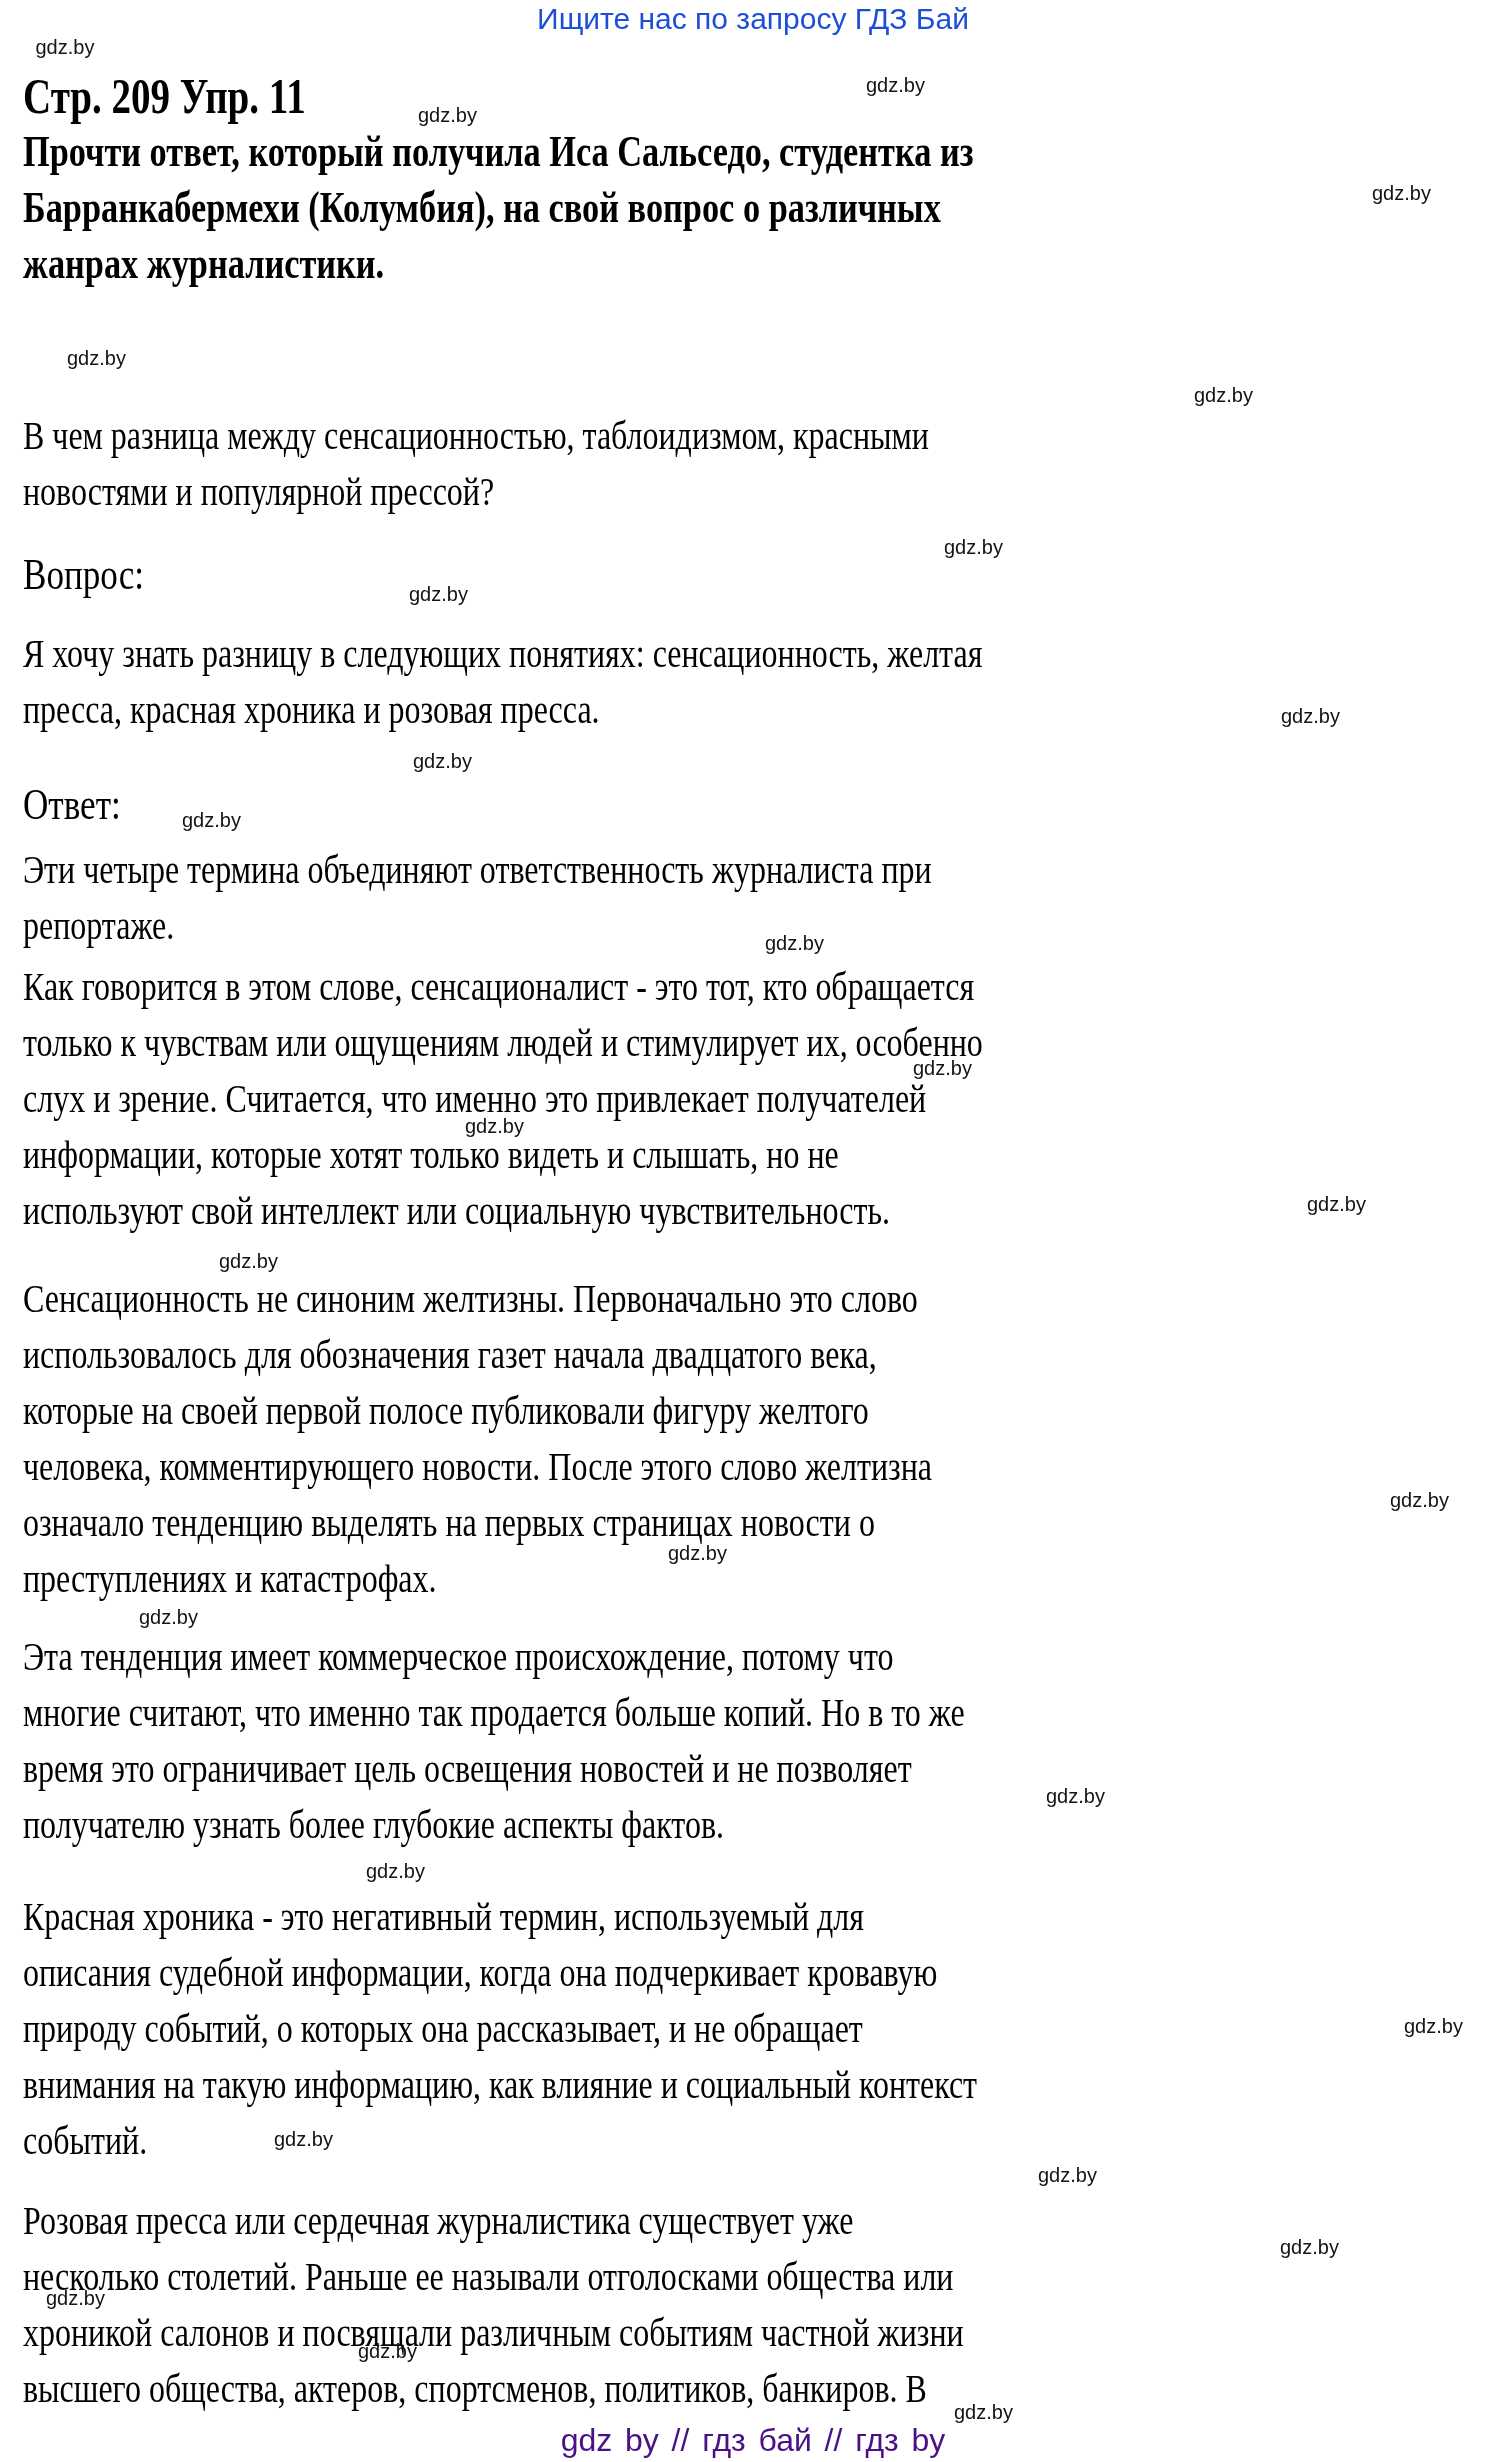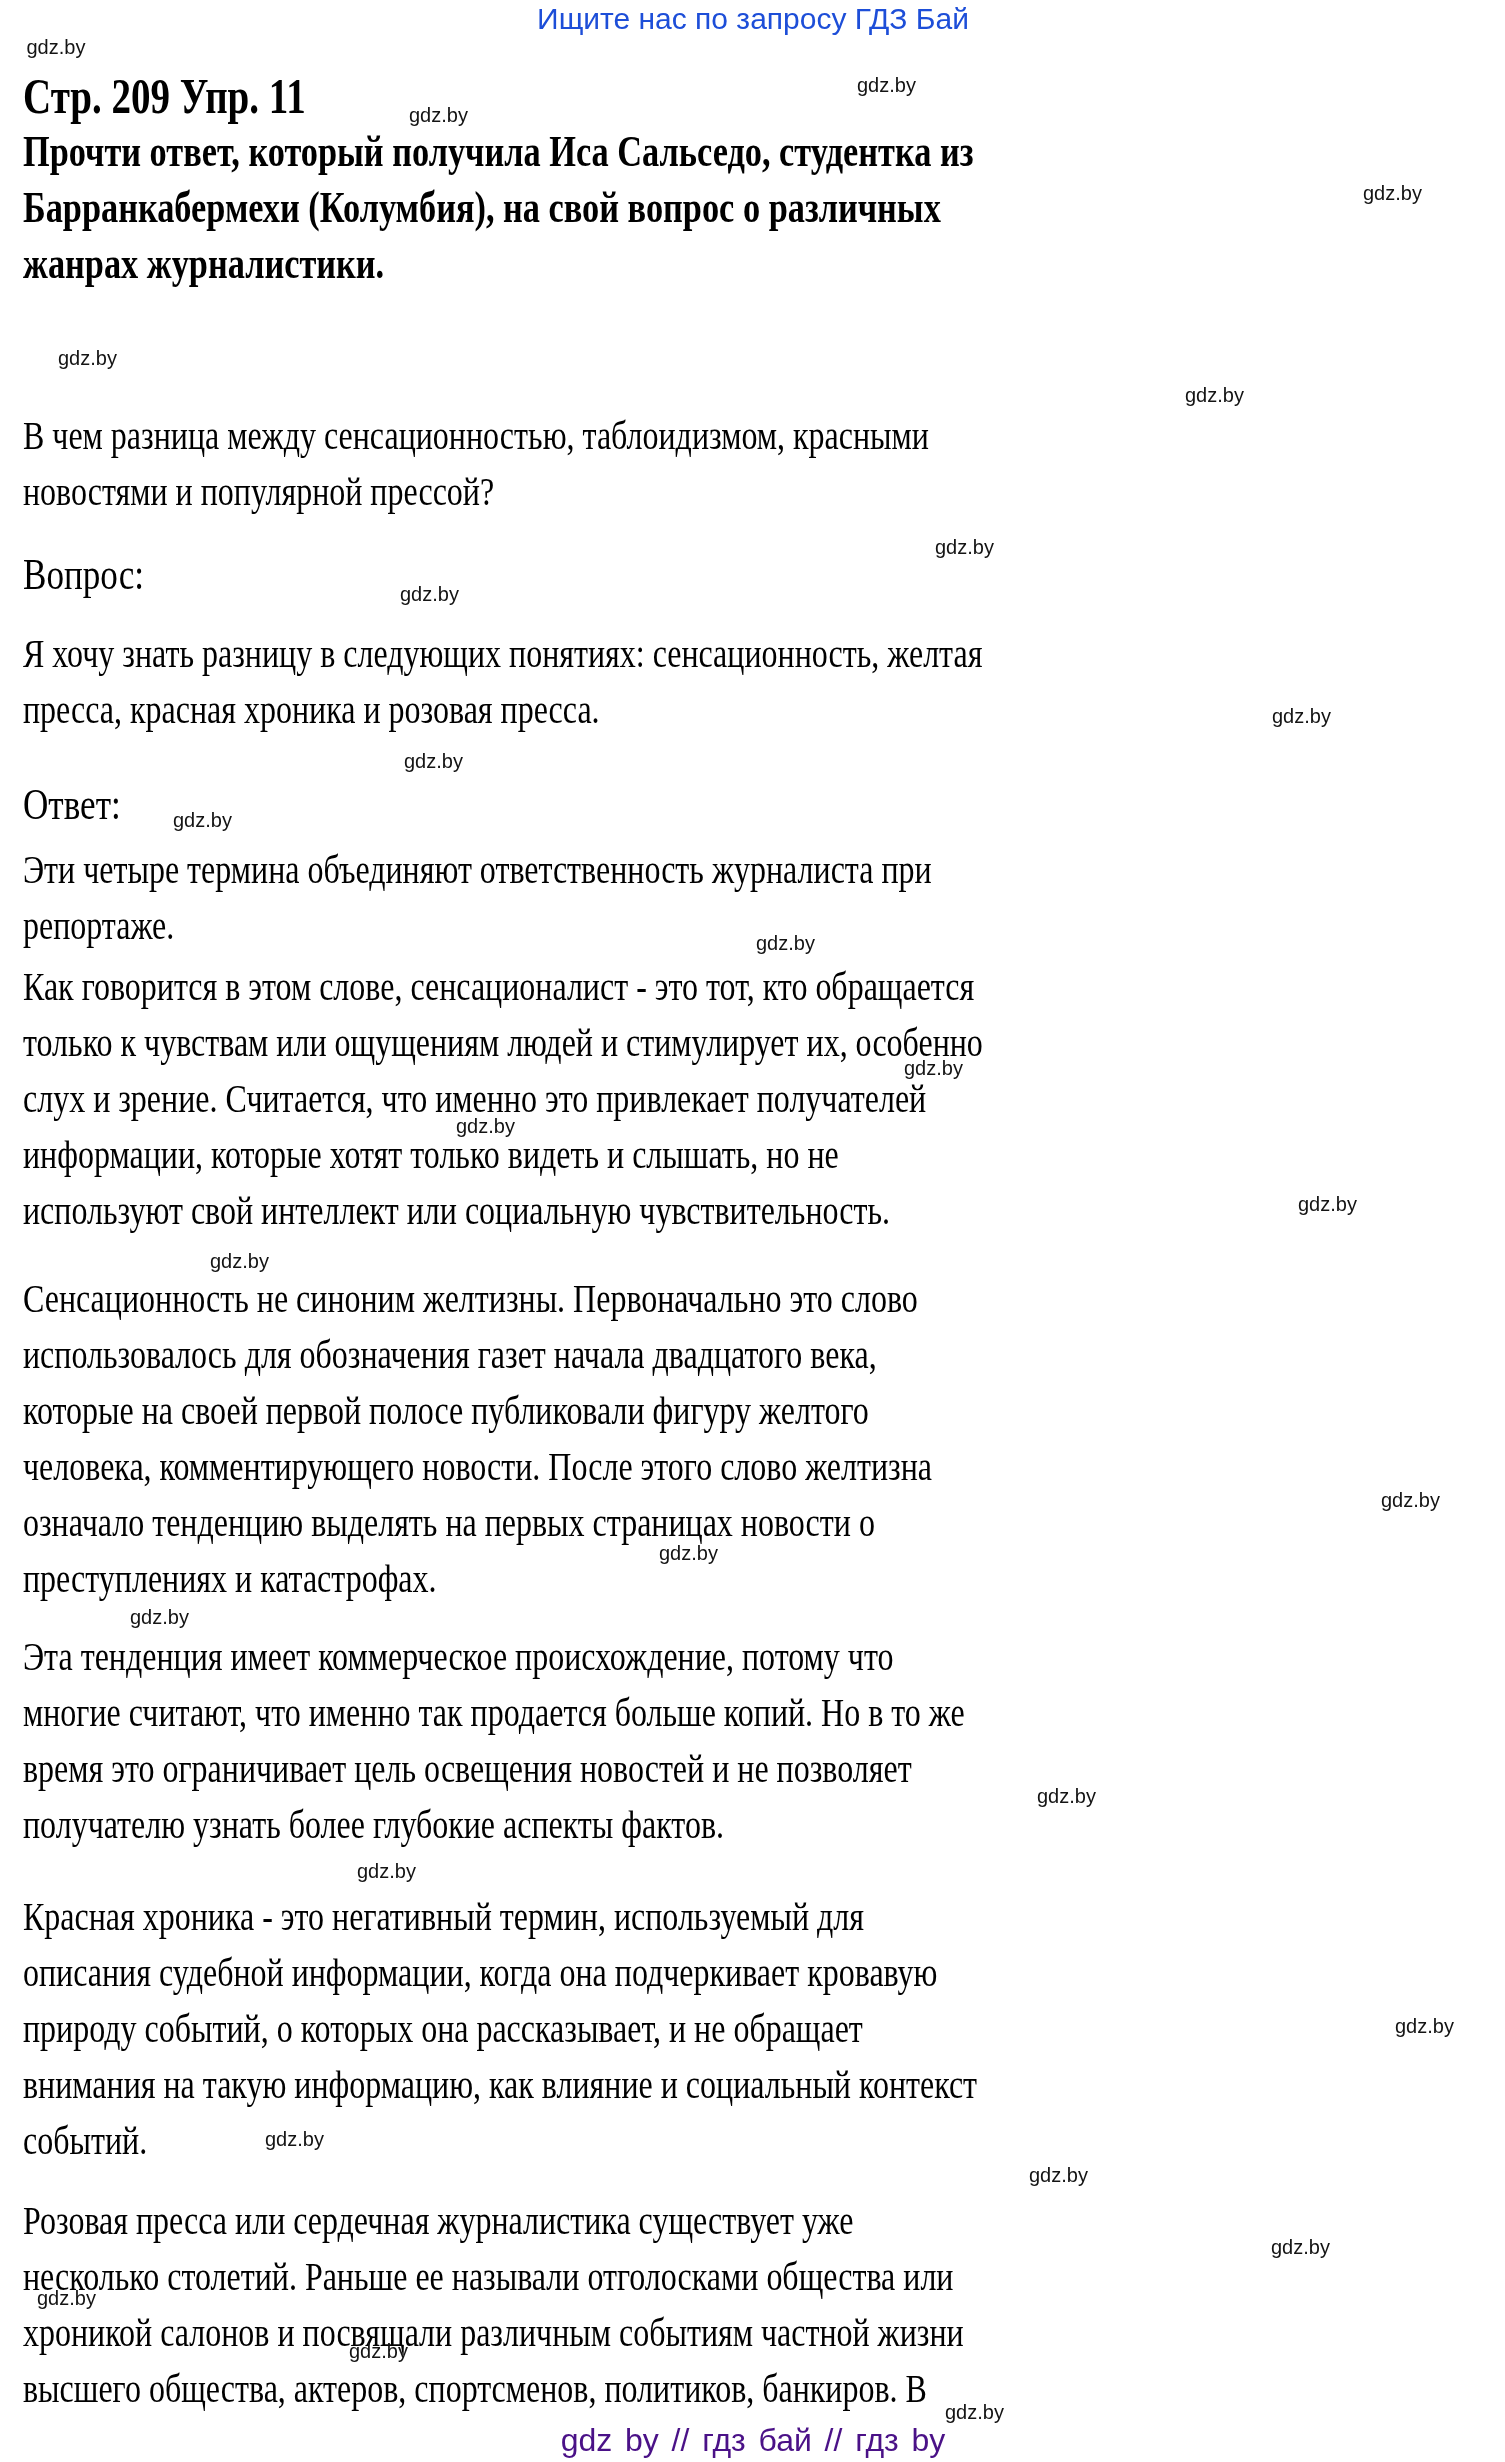--- a/index.html
+++ b/index.html
@@ -46,20 +46,21 @@
   }
   .para.bold { font-weight: bold; font-size: 44px; }
   .para.label { font-size: 45px; }
   .wm {
     position: absolute;
     font-family: "Liberation Sans", "DejaVu Sans", sans-serif;
     font-size: 20px;
     line-height: 23.4px;
     color: #141414;
     white-space: nowrap;
+    margin-left: 9px;
   }
   .footer {
     position: absolute;
     top: 2424px; left: 0;
     width: 100%;
     text-align: center;
     font-family: "Liberation Sans", "DejaVu Sans", sans-serif;
     font-size: 32px;
     line-height: 33px;
     word-spacing: 3.9px;

